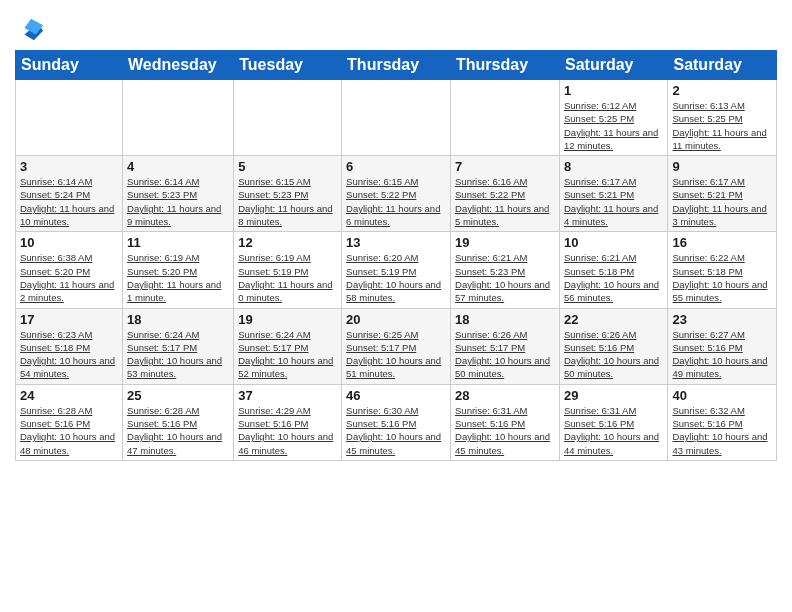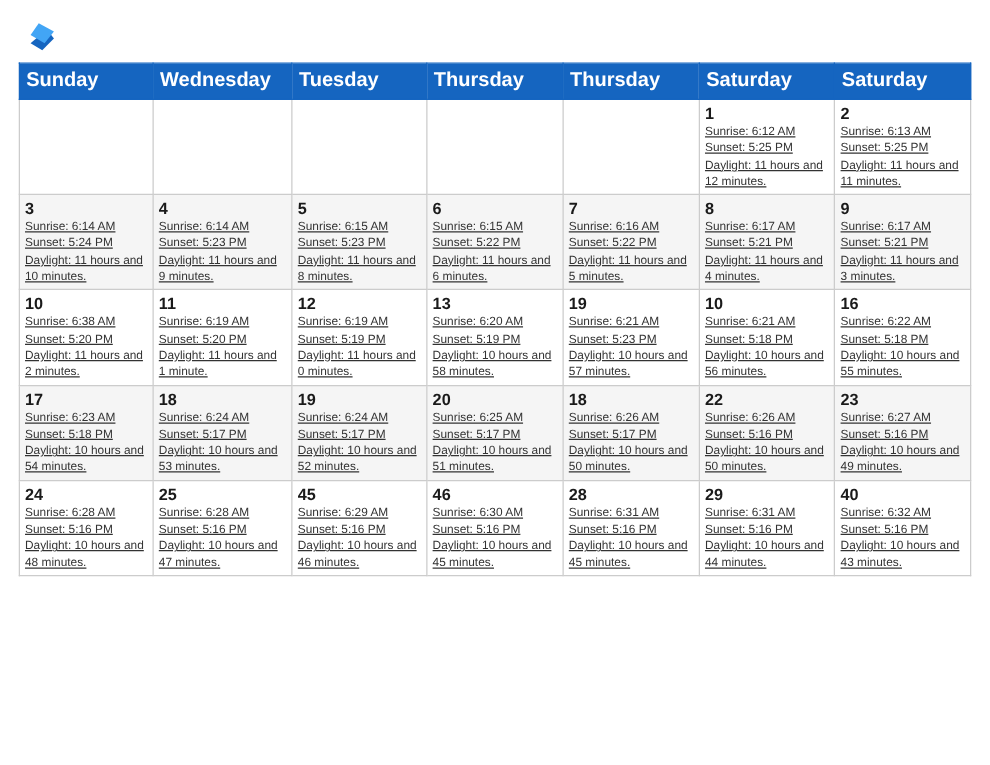--- a/index.html
+++ b/index.html
@@ -317,22 +317,22 @@
 and 48 minutes.</div>
           </td>
           <td>
             <div class="cell-day">25</div>
             <div class="cell-info">Sunrise: 6:28 AM
 Sunset: 5:16 PM
 Daylight: 10 hours
 and 47 minutes.</div>
           </td>
           <td>
-            <div class="cell-day">45</div>
-            <div class="cell-info">Sunrise: 6:29 AM
+            <div class="cell-day">37</div>
+            <div class="cell-info">Sunrise: 4:29 AM
 Sunset: 5:16 PM
 Daylight: 10 hours
 and 46 minutes.</div>
           </td>
           <td>
             <div class="cell-day">46</div>
             <div class="cell-info">Sunrise: 6:30 AM
 Sunset: 5:16 PM
 Daylight: 10 hours
 and 45 minutes.</div>

